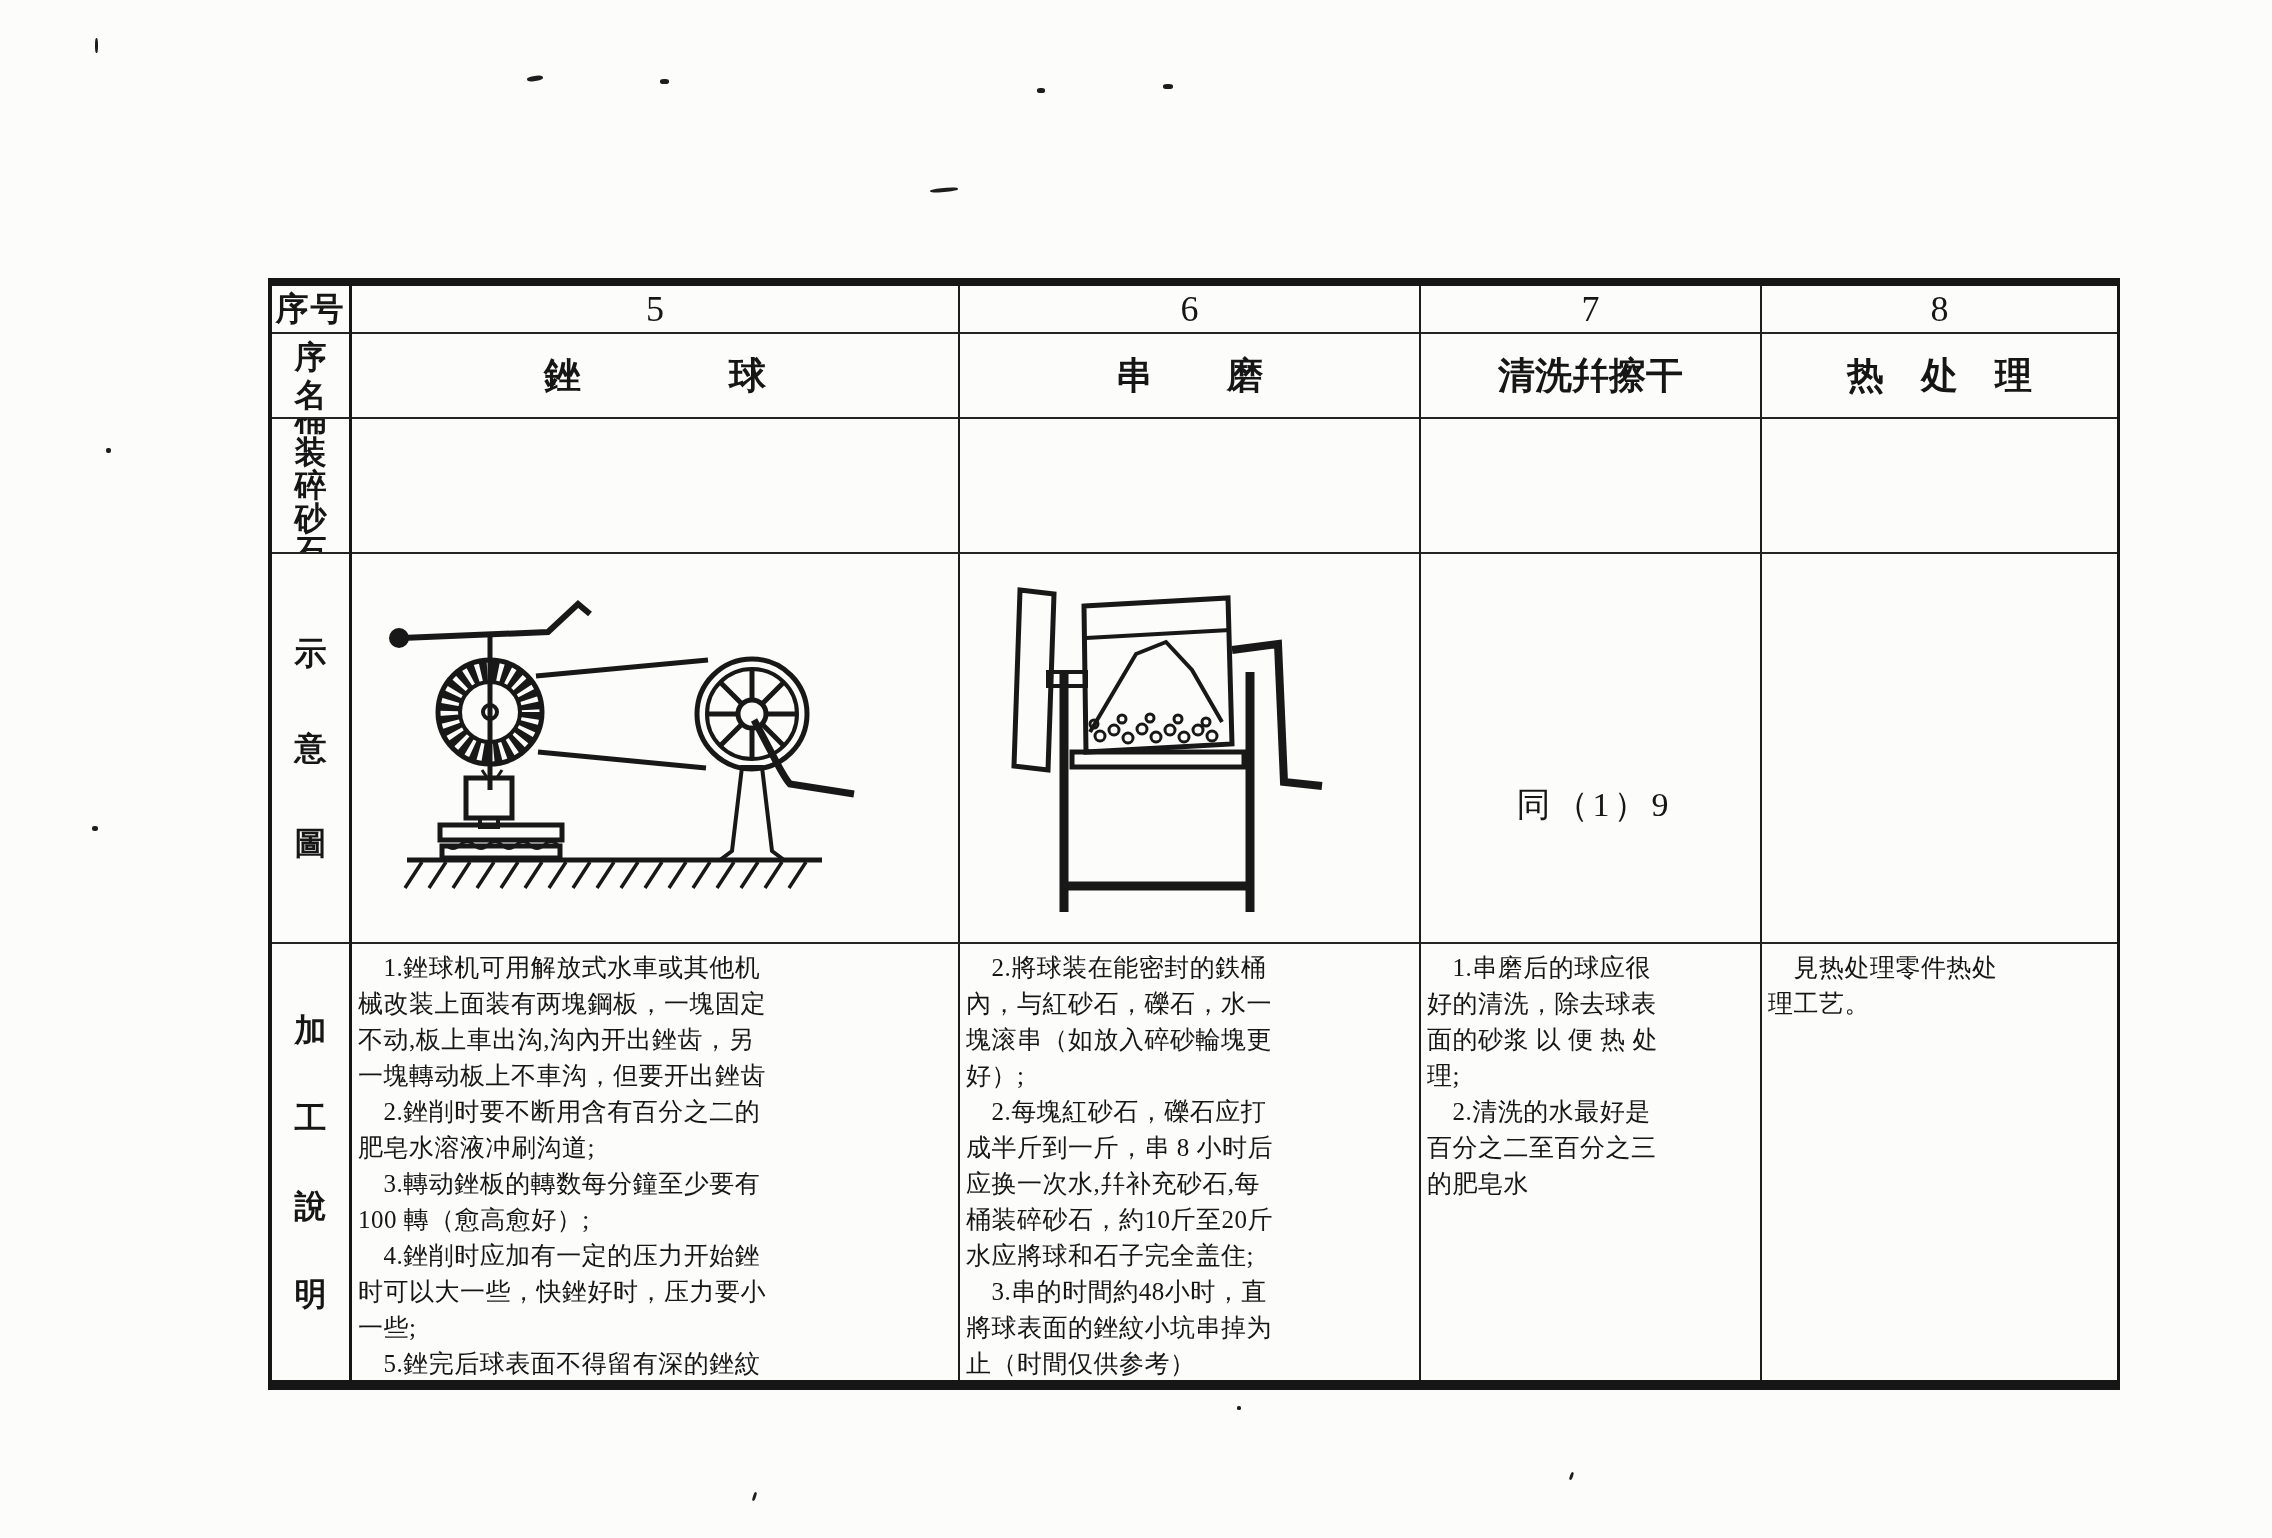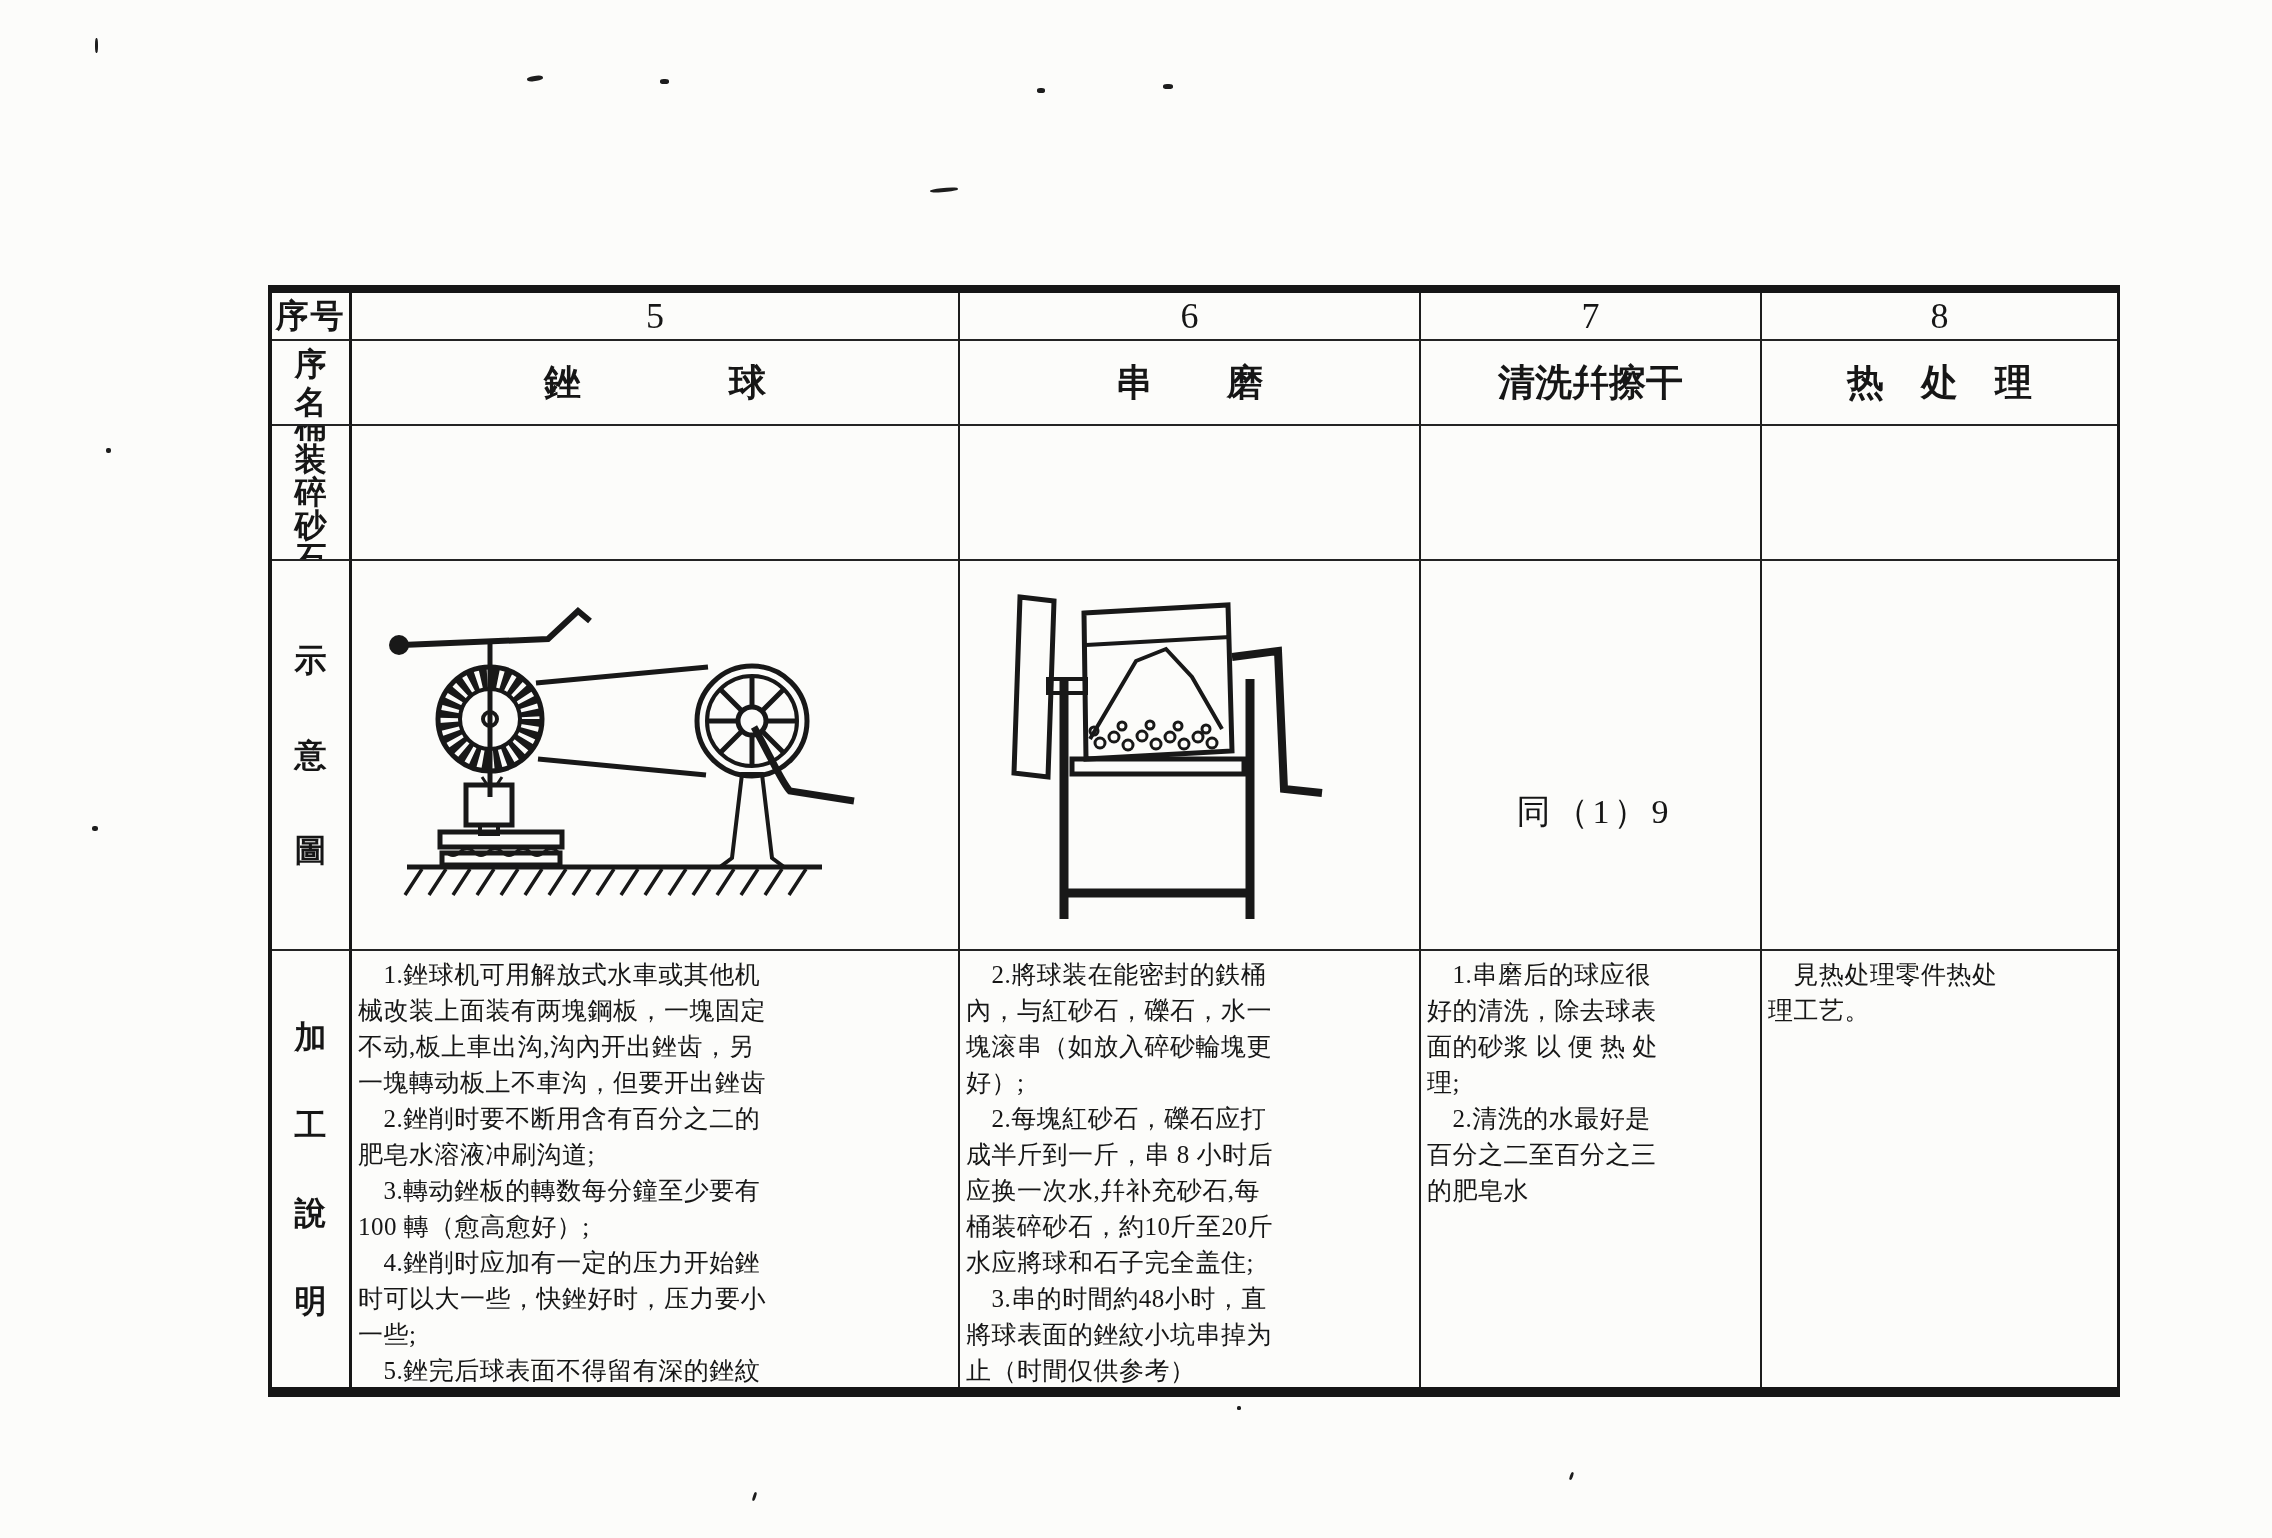--- a/index.html
+++ b/index.html
@@ -12,21 +12,21 @@
     width:2272px;height:1538px;
     background:var(--paper);
     overflow:hidden;
     font-family:"Liberation Serif","DejaVu Serif",serif;
     color:var(--ink);
   }
   
   .speck{position:absolute;background:#1d1d1d;border-radius:40%;}
   
   .ptable{
-    position:absolute;left:268px;top:285px;
+    position:absolute;left:268px;top:278px;
     display:grid;
     grid-template-columns:80px 608px 461px 341px 355px;
     grid-template-rows:48px 85px 135px 390px 436px;
     border-top:8px solid var(--ink);
     border-bottom:10px solid var(--ink);
     border-left:4px solid var(--ink);
     border-right:3px solid var(--ink);
   }
   .cell{
     box-sizing:border-box;

